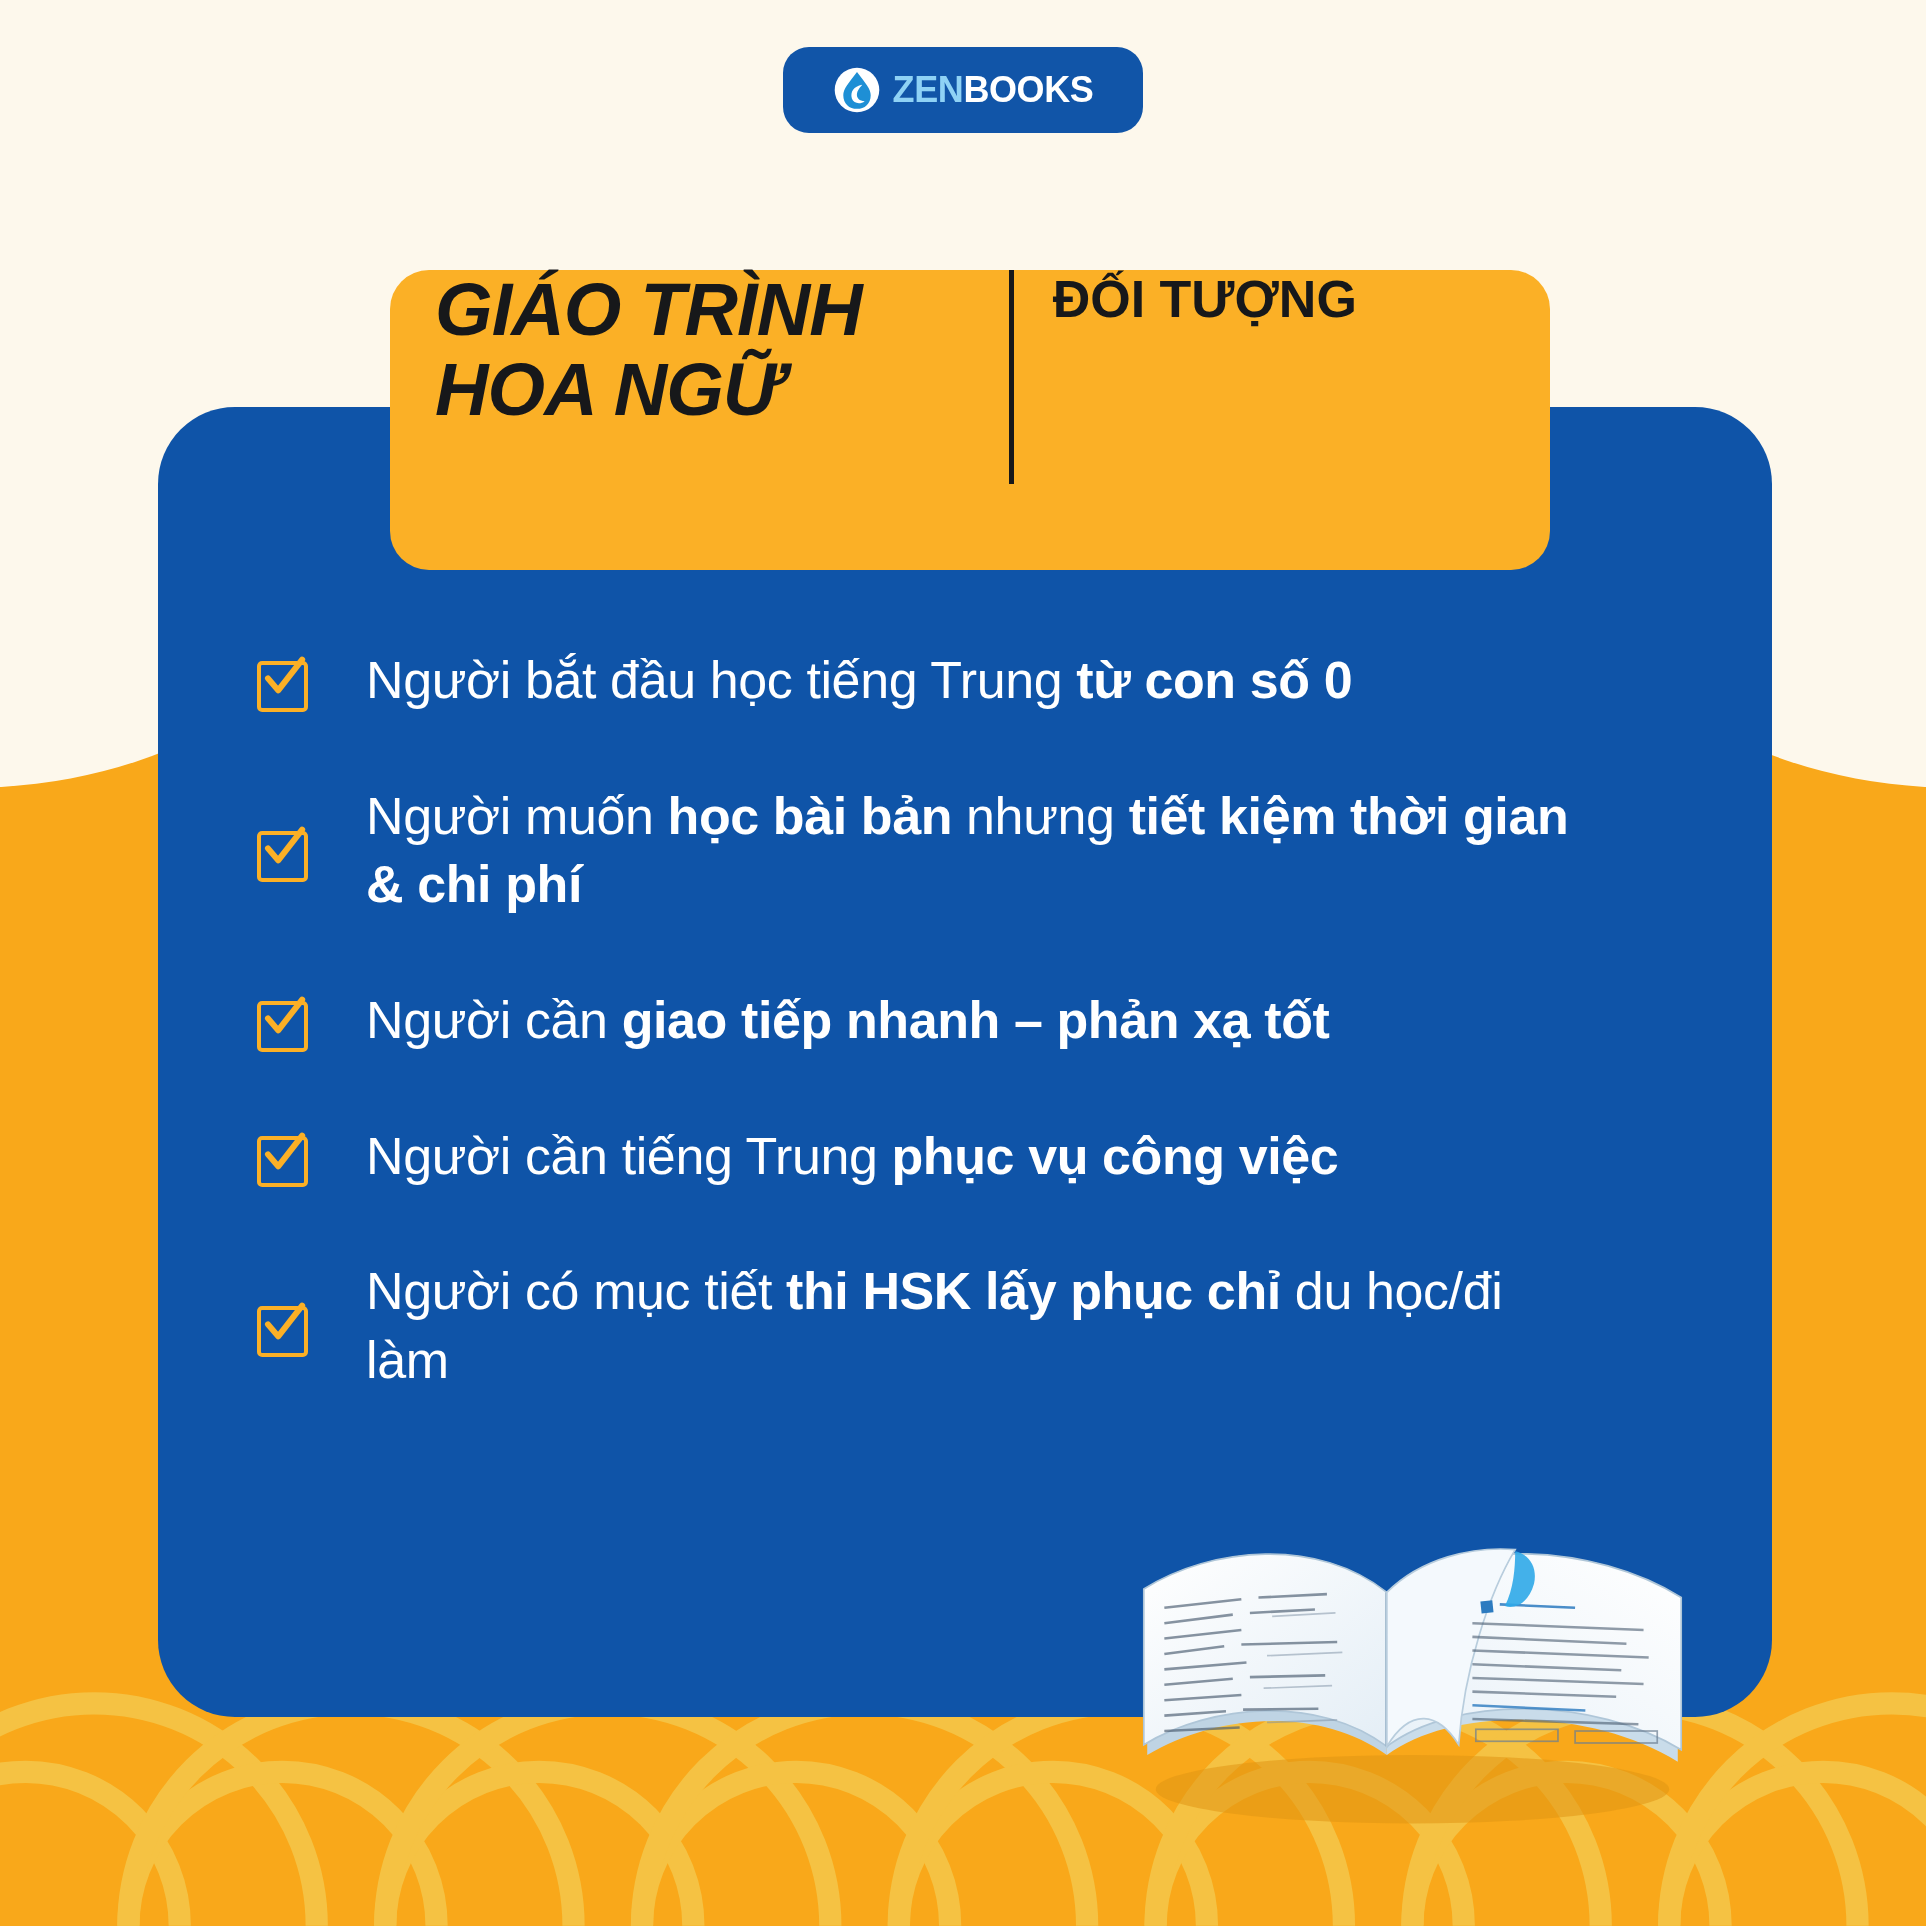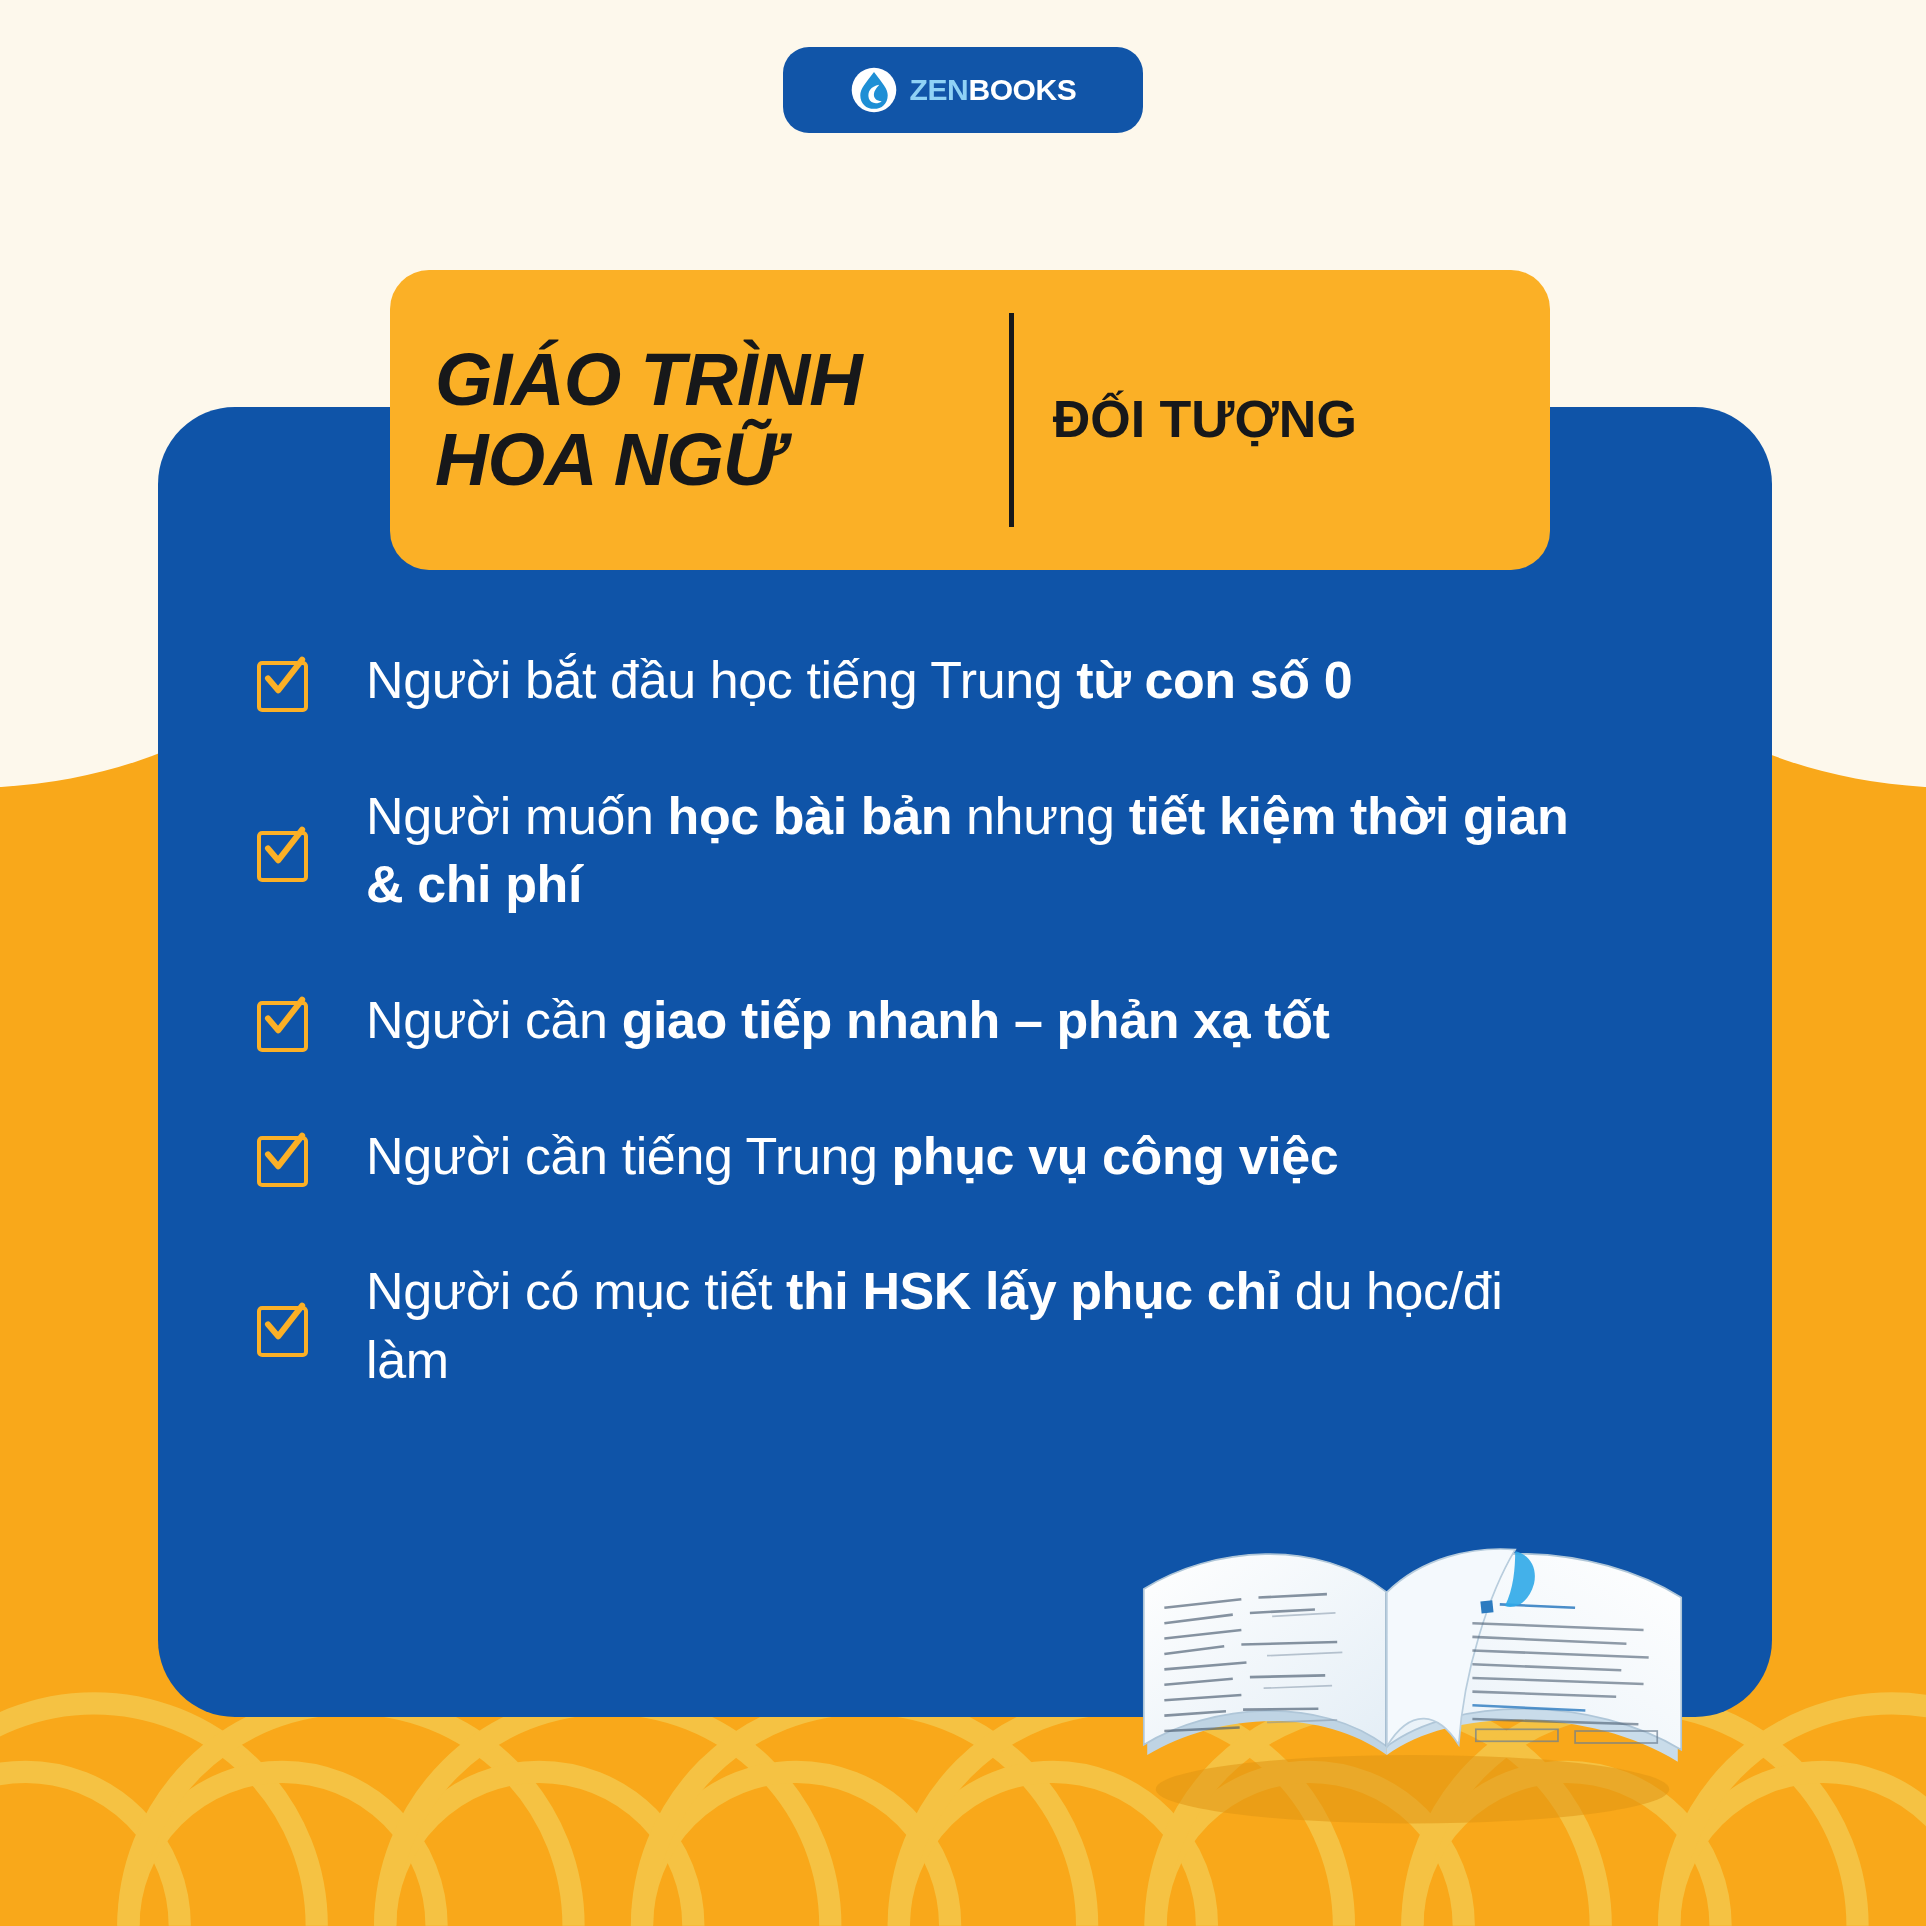--- a/index.html
+++ b/index.html
@@ -76,21 +76,21 @@
     background: #1155A8;
     border-radius: 26px;
     display: flex;
     align-items: center;
     justify-content: center;
     gap: 12px;
     z-index: 8;
   }
   .logo-drop { width: 48px; height: 48px; flex: 0 0 auto; }
   .logo-text {
-    font-size: 30px;
+    font-size: 36px;
     font-weight: bold;
     letter-spacing: -0.4px;
     line-height: 1;
     white-space: nowrap;
   }
   .logo-text .zen { color: #8FD2F5; }
   .logo-text .books { color: #FFFFFF; }
 
   
   .card {
@@ -108,21 +108,21 @@
   .banner {
     position: absolute;
     left: 390px;
     top: 270px;
     width: 1160px;
     height: 300px;
     background: #FBB026;
     border-radius: 39px;
     z-index: 6;
     display: flex;
-    align-items: center;
+    align-items: flex-start;
     box-sizing: border-box;
     padding: 0 45px;
   }
   .banner-left {
     flex: 0 0 548px;
     color: #17181A;
     font-weight: bold;
     font-style: italic;
     font-size: 74px;
     line-height: 1.08;

